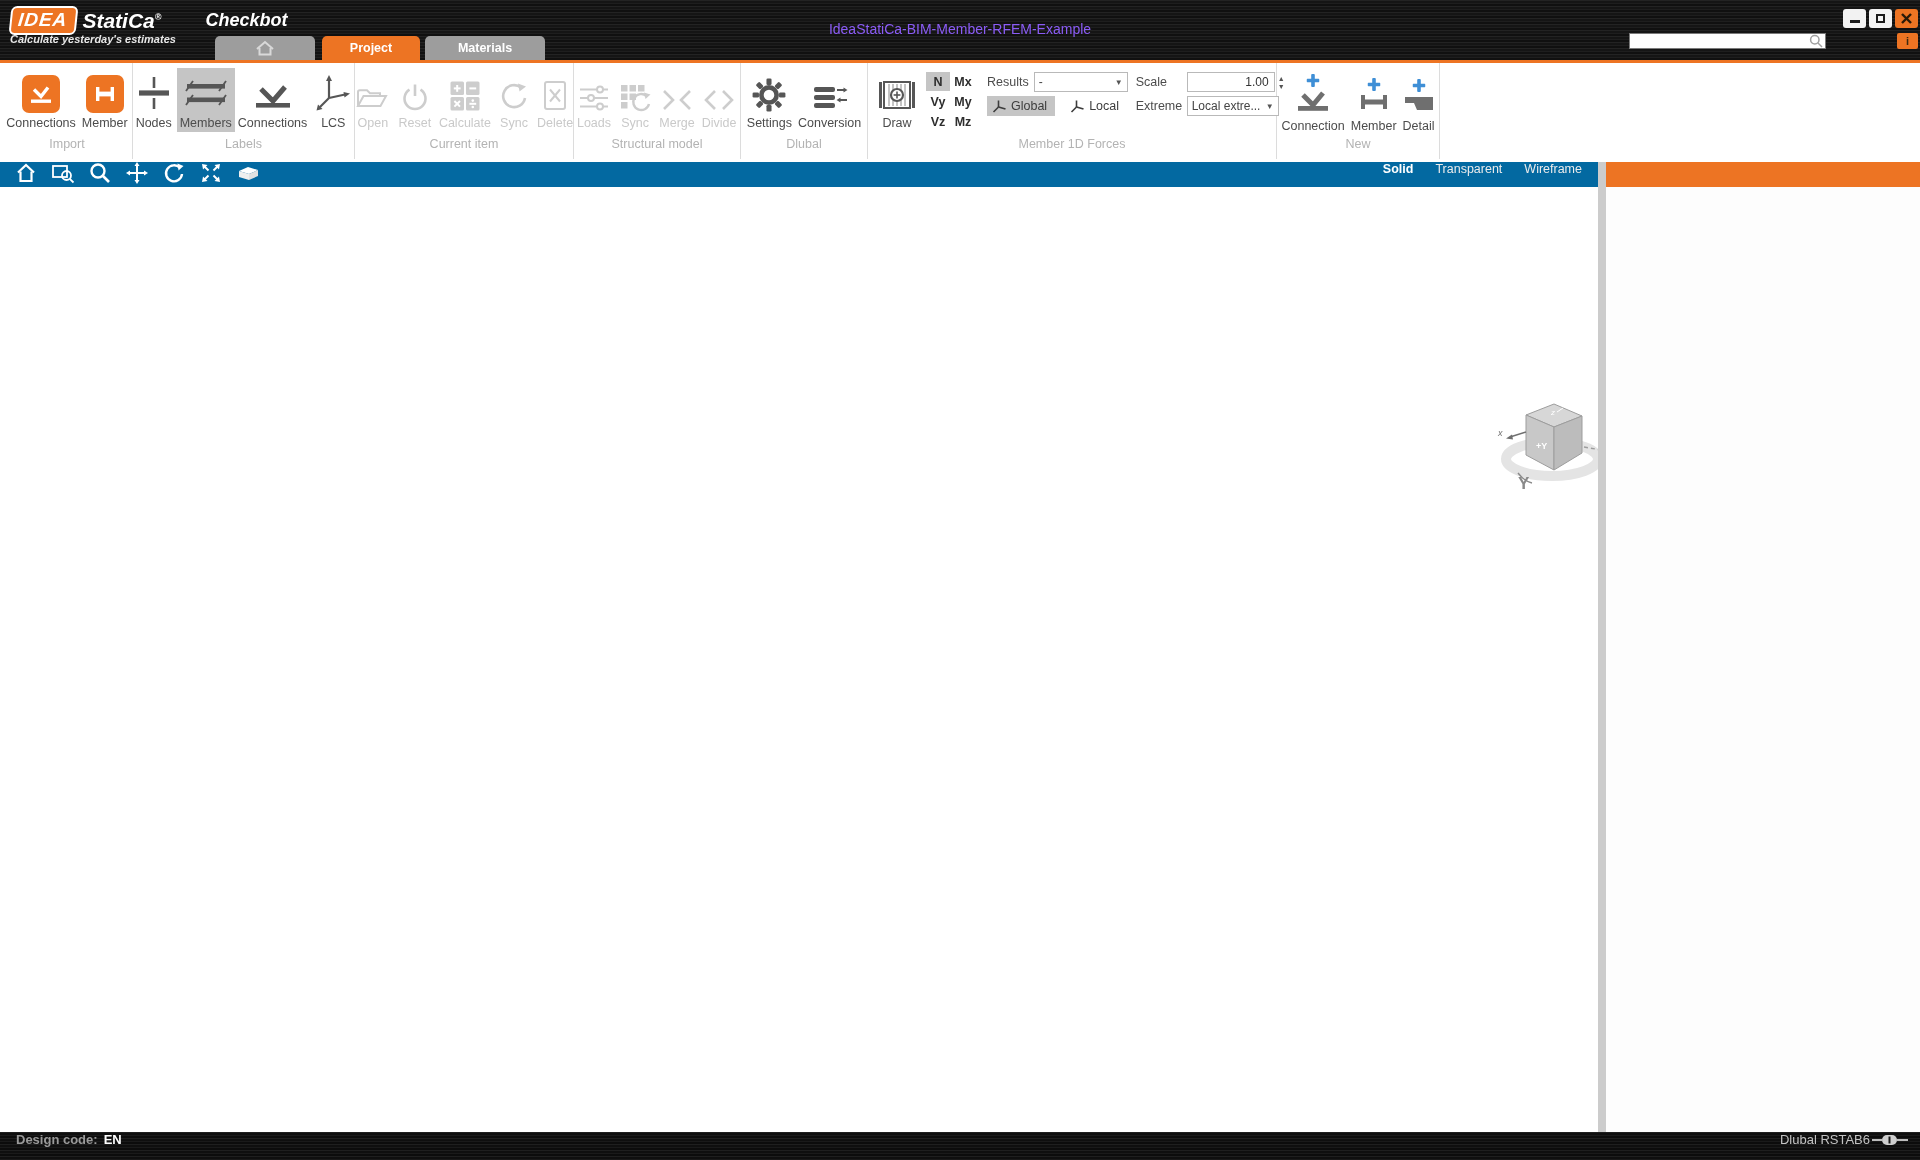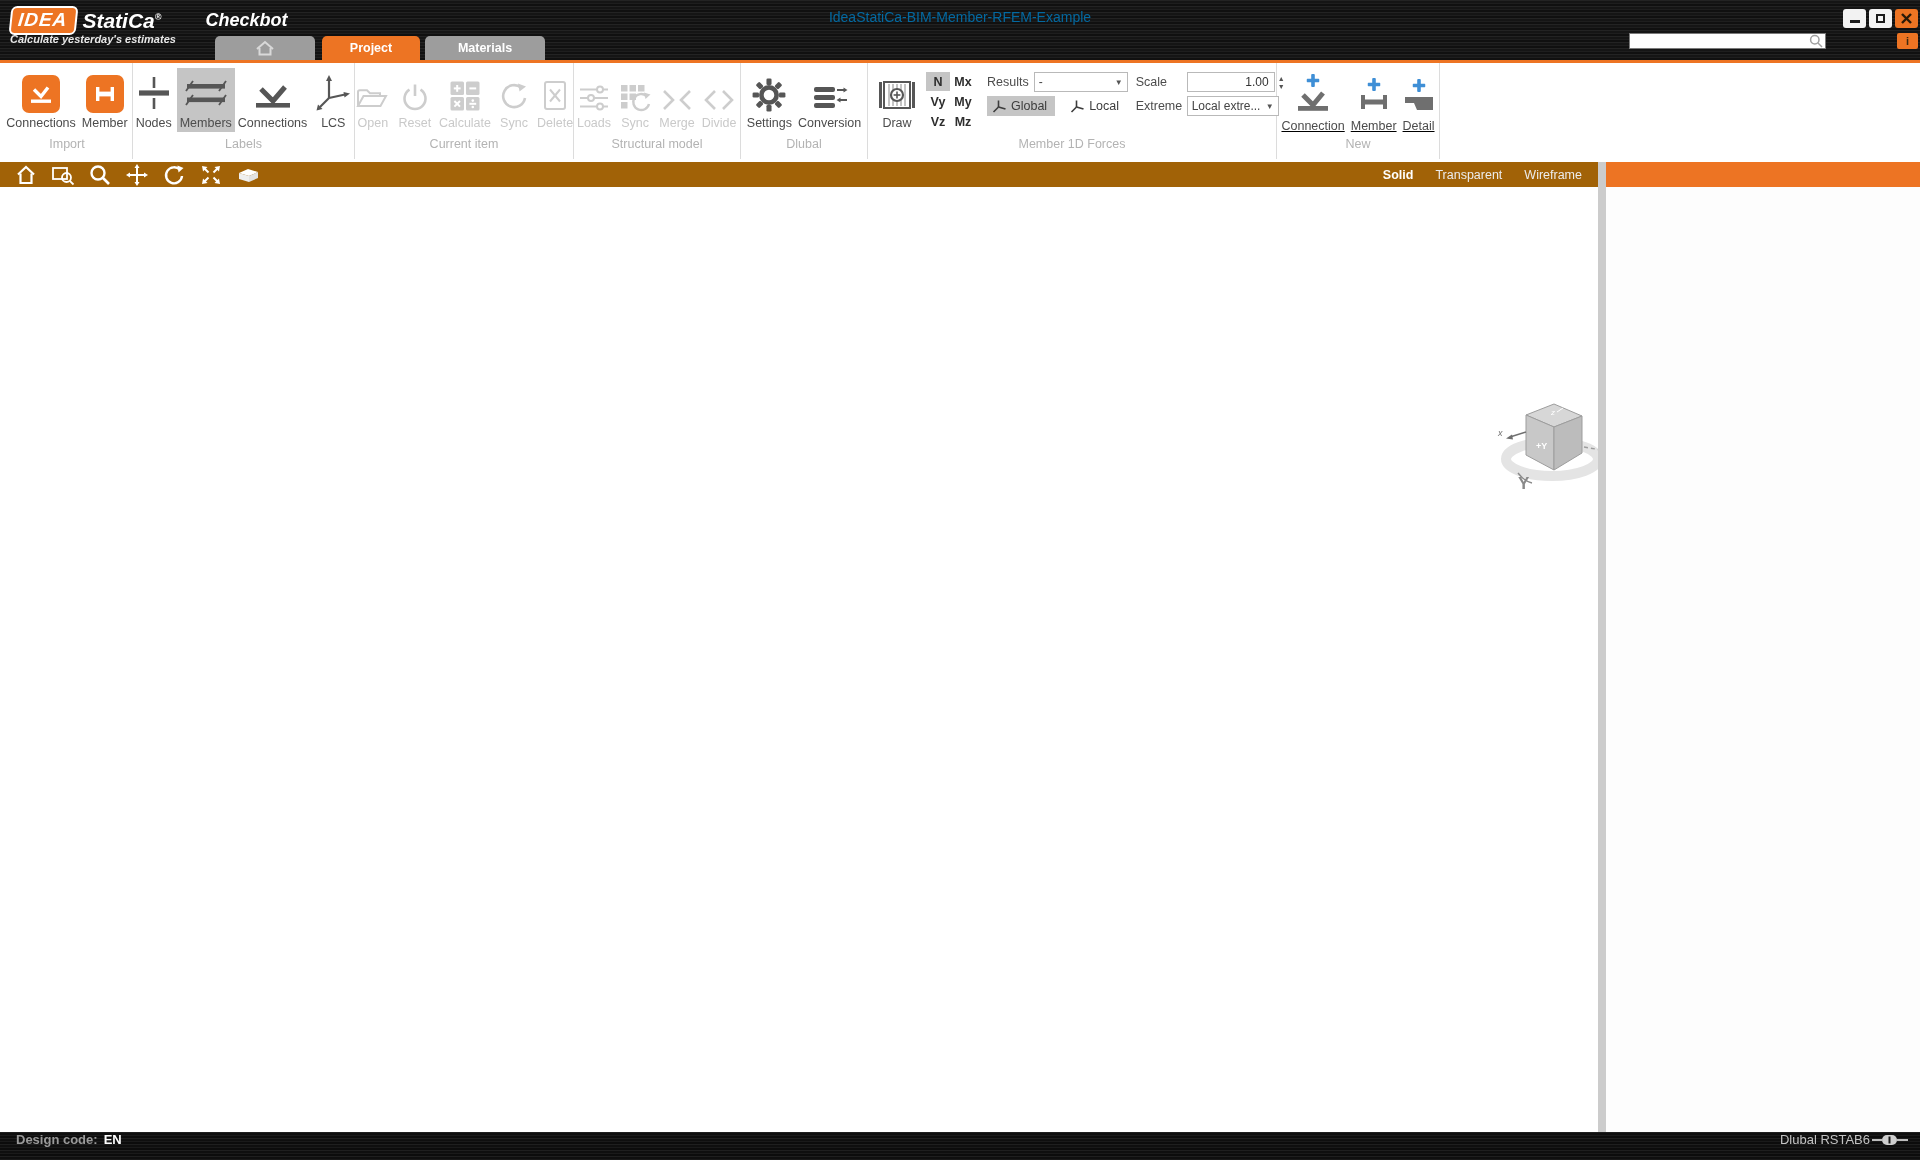--- a/index.html
+++ b/index.html
@@ -14,21 +14,21 @@
       #181818; }
   #orange-strip { left:0; top:60px; width:1920px; height:3px; background:#ED7423; }
   #logo-row { left:10px; top:6px; display:flex; align-items:center; }
   #logo-idea { background:#ED7423; color:#fff; font-style:italic; font-weight:bold;
     font-size:19px; padding:1px 8px 2px 6px; border-radius:6px; border:2px solid #fff;
     transform:skewX(-6deg); letter-spacing:1px; }
   #logo-statica { color:#fff; font-style:italic; font-weight:bold; font-size:21px; margin-left:5px; }
   #logo-reg { color:#fff; font-size:9px; vertical-align:super; }
   #app-name { color:#fff; font-style:italic; font-weight:bold; font-size:18px; margin-left:44px; }
   #tagline { left:10px; top:33px; color:#e8e8e8; font-style:italic; font-weight:bold; font-size:11px; }
-  #doc-title { left:0; top:9px; width:1920px; text-align:center; color:#0369a1; font-size:14px; }
+  #doc-title { left:0; top:21px; width:1920px; text-align:center; color:#8b5cf6; font-size:14px; }
 
   .winbtn { top:9px; width:23px; height:19px; border-radius:3px; display:flex;
     align-items:center; justify-content:center; }
   .winbtn.light { background:#f2f2f2; }
   #btn-close { background:#ED7423; }
   #min-glyph { width:10px; height:2.5px; background:#1a1a1a; margin-top:6px; }
   #max-glyph { width:9px; height:9px; border:2px solid #1a1a1a; background:transparent; }
 
   #searchbox { left:1629px; top:33px; width:197px; height:16px; background:#fff;
     border:1px solid #7a7a7a; display:flex; align-items:center; }
@@ -77,22 +77,22 @@
   .num { width:88px; height:20px; border:1px solid #b9b9b9; font-size:12px; color:#333;
     text-align:right; padding:0 5px; font-family:"Liberation Sans", sans-serif; }
   .spin { display:flex; flex-direction:column; justify-content:center; gap:3px; margin-left:3px; }
   .spin span { font-size:7px; line-height:5px; color:#555; }
 
   
   .plusic { position:relative; }
   .plusic .plus { position:absolute; top:-14px; left:50%; transform:translateX(-50%); }
 
   
-  #viewbar { left:0; top:162px; width:1598px; height:25px; background:#a16207;
-    display:flex; align-items:center; }
+  #viewbar { left:0; top:162px; width:1598px; height:25px; background:#0369a1;
+    display:flex; align-items:flex-start; }
   #viewbar .vicons { display:flex; align-items:center; gap:9px; padding-left:12px; }
   .vico { width:28px; height:22px; display:flex; align-items:center; justify-content:center; }
   #viewmodes { margin-left:auto; display:flex; gap:22px; padding-right:16px; font-size:12.5px; }
   #viewmodes .vm { color:#ececec; }
   #viewmodes .vm.active { color:#fff; font-weight:bold; }
 
   
   #canvas { left:0; top:187px; width:1598px; height:945px; background:#fff; }
   #divider { left:1598px; top:162px; width:8px; height:970px; background:#cccccc; }
   #rpanel-head { left:1606px; top:162px; width:314px; height:25px; background:#ED7423; }
@@ -466,21 +466,21 @@
             <span>Local extre...</span>
             <span class="caret">▼</span>
           </div>
         </div>
       </div>
     </div>
     <div class="glabel">Member 1D Forces</div>
   </div>
 
   <div class="rgroup" style="left:1277px; width:163px;">
-    <div class="ritems" style="padding-top:8px;text-decoration:underline;">
+    <div class="ritems" style="padding-top:8px;">
       <div class="rbtn">
         <div class="ic">
             <div class="plusic">
           <svg class="plus" width="13" height="13" viewBox="0 0 13 13">
             <rect x="4.7" y="0" width="3.6" height="13" rx="1" fill="#3f8fd6"></rect>
             <rect x="0" y="4.7" width="13" height="3.6" rx="1" fill="#3f8fd6"></rect>
           </svg>
           <svg width="34" height="24" viewBox="0 0 34 24">
             <rect x="2" y="18" width="30" height="4.8" fill="#6f6f6f"></rect>
             <path d="M7,7 L17,17 L27,5" fill="none" stroke="#6f6f6f" stroke-width="5"></path>

